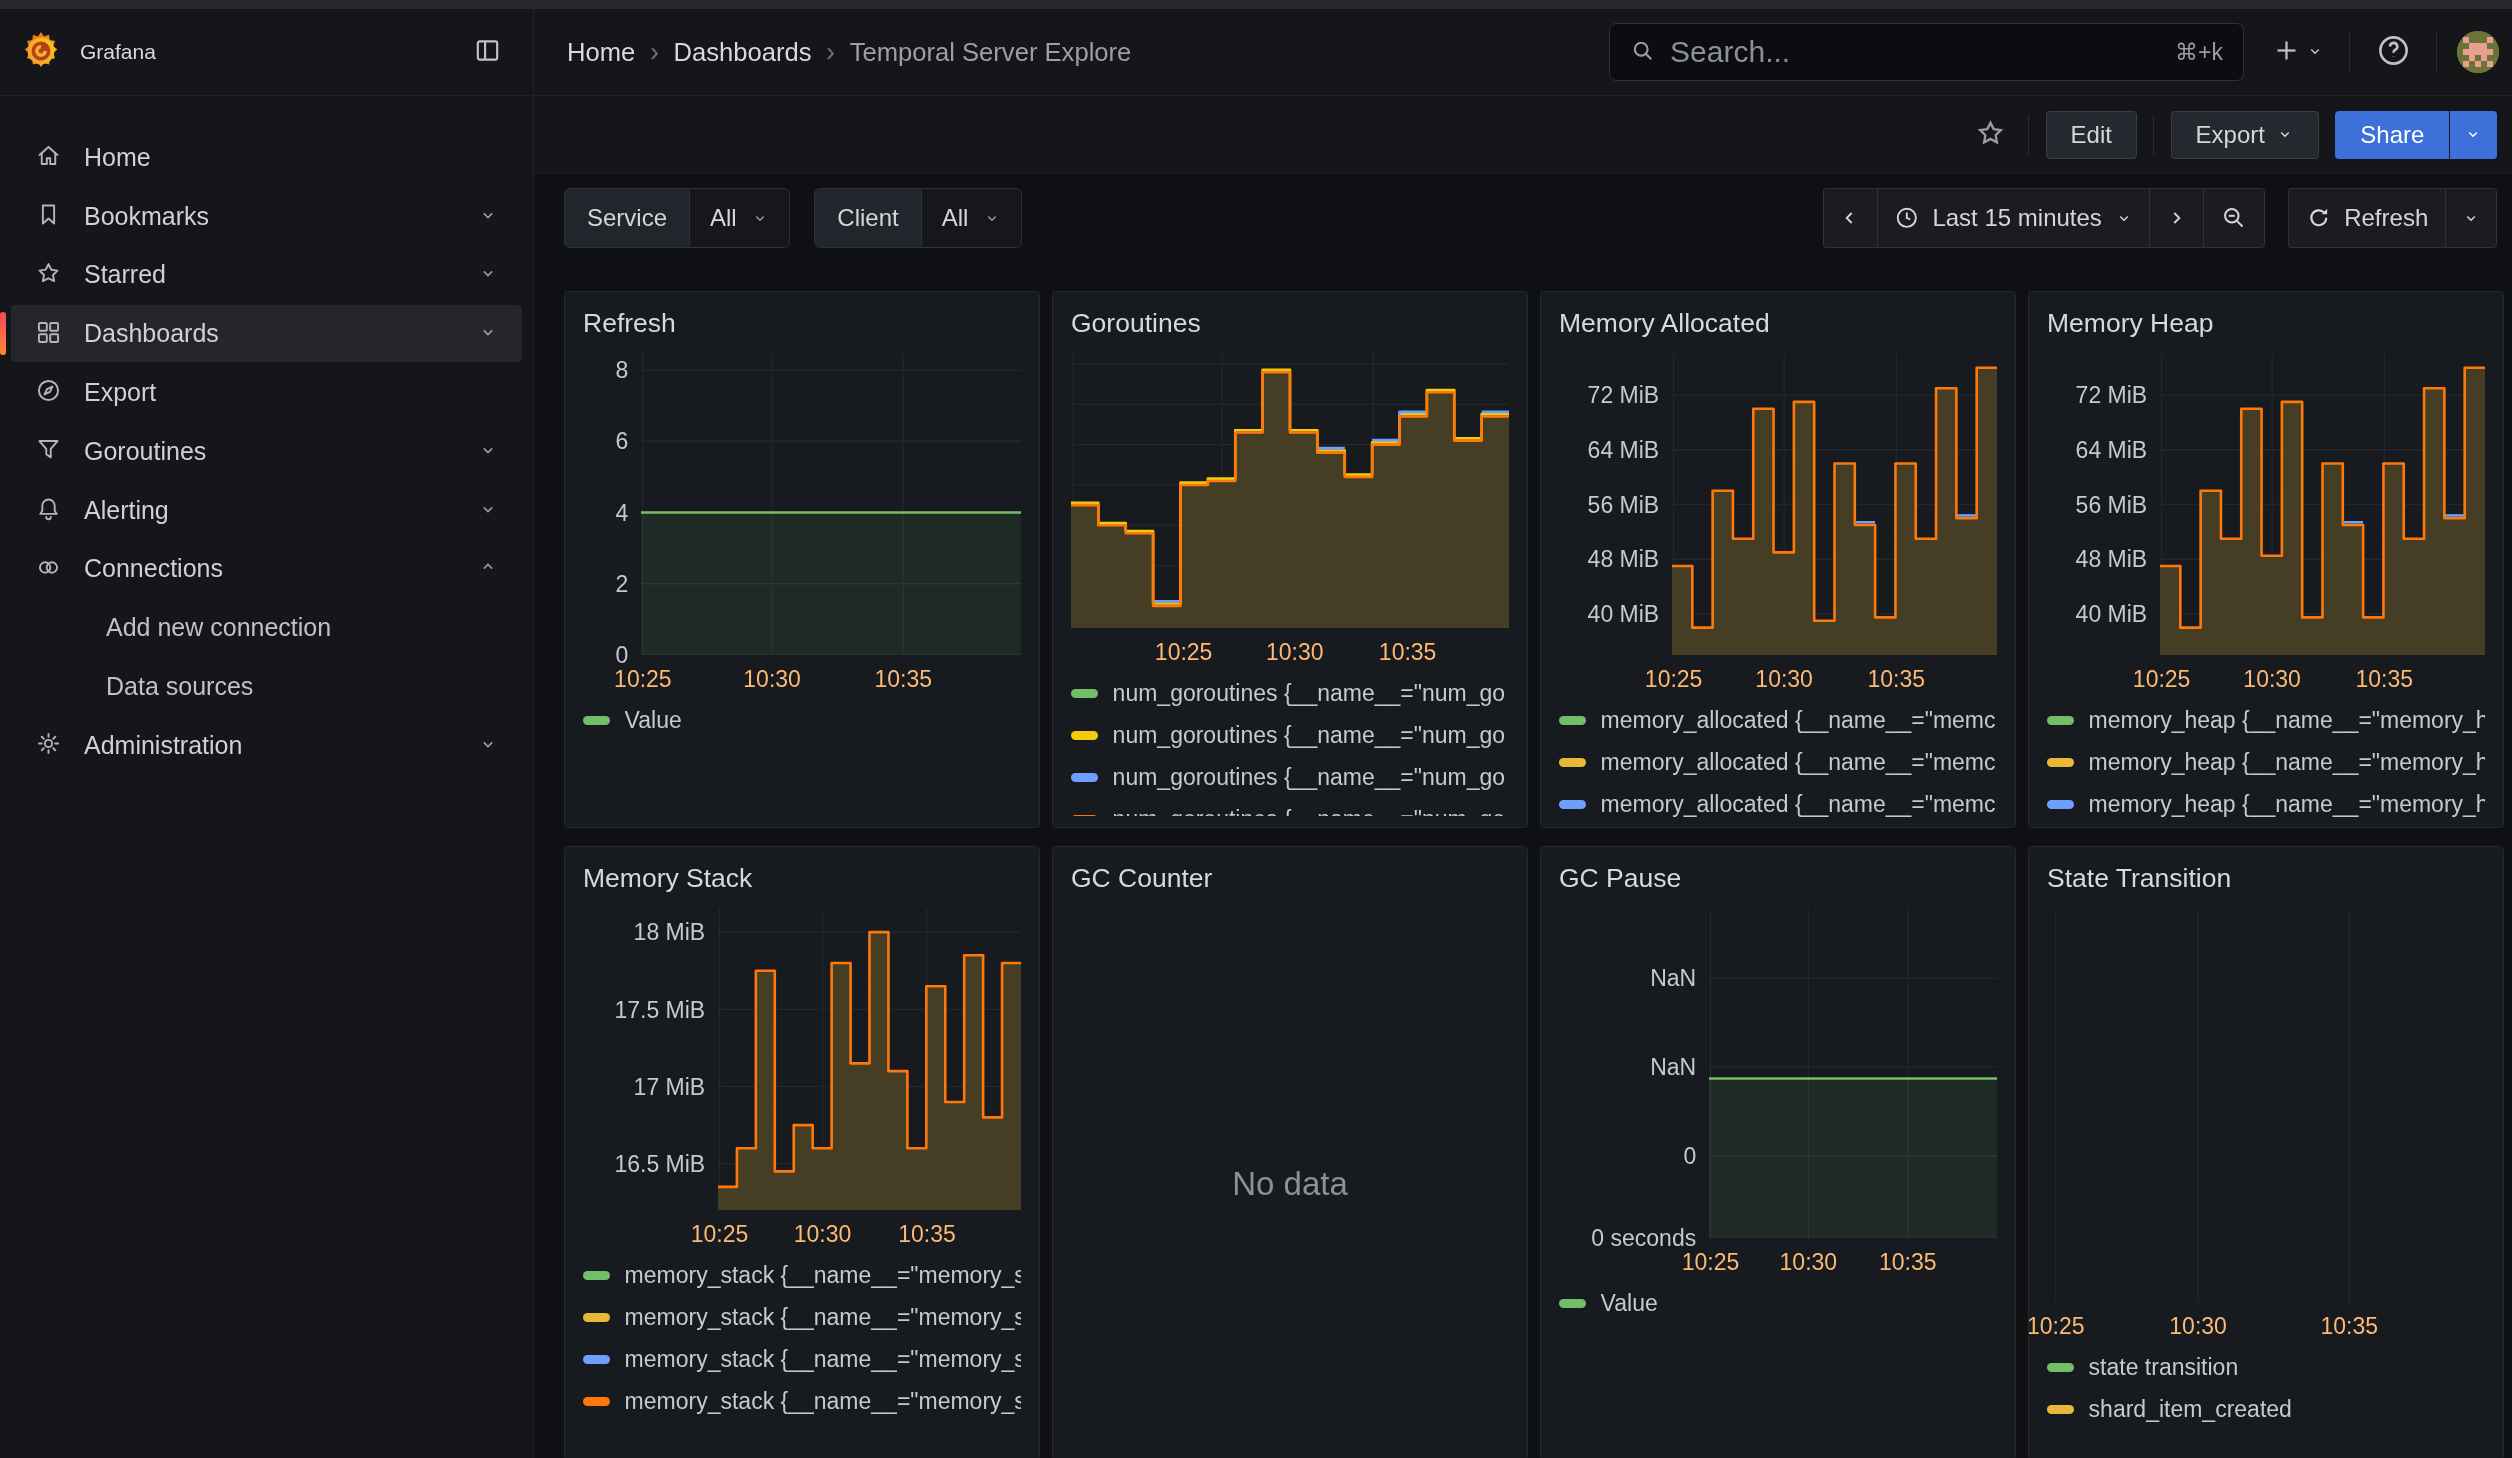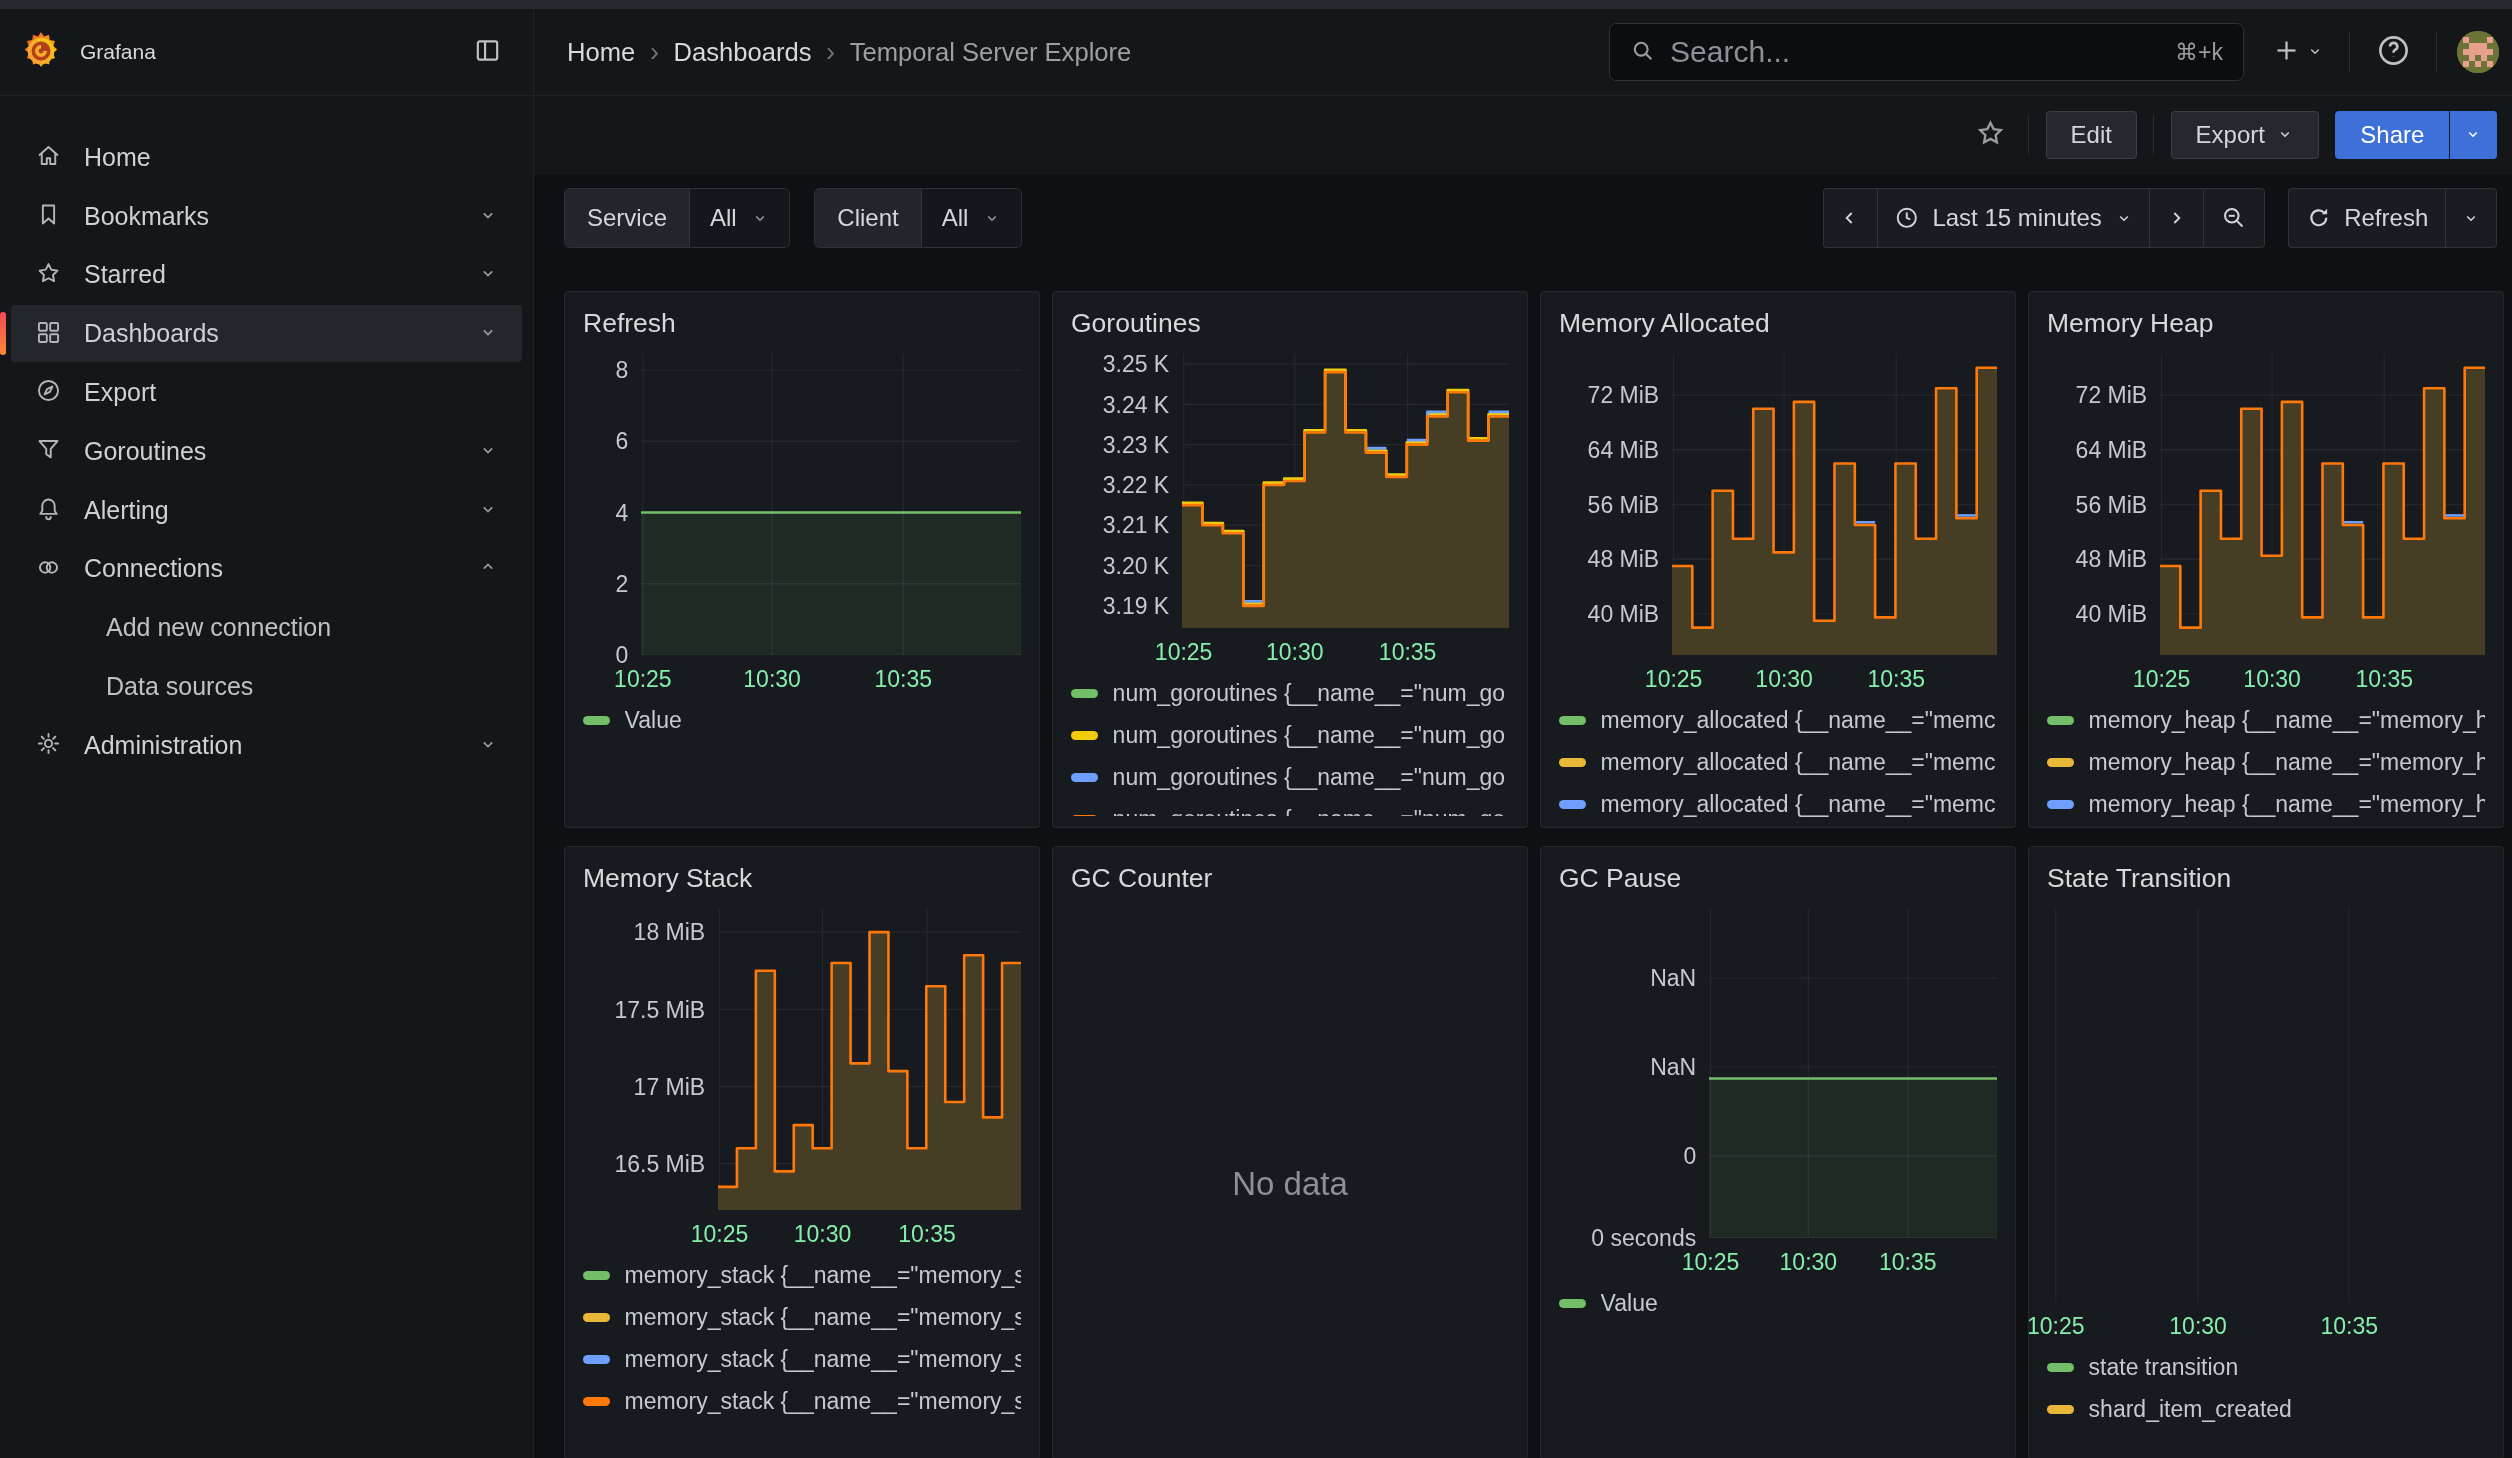--- a/index.html
+++ b/index.html
@@ -84,21 +84,21 @@
   .panel { background:#171a1e; border:0.9px solid #25282e; border-radius:3.7px; padding:14.6px 18px;
     overflow:hidden; position:relative; }
   .ptitle { font-size:26.5px; font-weight:500; color:#d8d9dd; height:33px; line-height:33px; cursor:pointer; }
   .chart-wrap { display:flex; margin-top:14.6px; }
   .yaxis { position:relative; }
   .yaxis span { position:absolute; right:12.8px; transform:translateY(-50%); font-size:23px;
     color:#c8c9ce; white-space:nowrap; }
   .plot { flex:1; position:relative; }
   .plot svg { position:absolute; inset:0; width:100%; height:100%; }
   .xaxis { position:relative; height:33px; margin-top:5.5px; }
-  .xaxis span { position:absolute; top:5.5px; transform:translateX(-50%); font-size:23px; color:#86efac;
+  .xaxis span { position:absolute; top:5.5px; transform:translateX(-50%); font-size:23px; color:#fdba74;
     white-space:nowrap; }
   .legend { overflow:hidden; margin-top:5.5px; }
   .lrow { display:flex; align-items:center; gap:14.6px; height:42px; cursor:pointer; }
   .pill { width:27px; height:9px; border-radius:4.6px; flex:0 0 auto; }
   .ltext { font-size:23px; color:#c8c9ce; white-space:nowrap; overflow:hidden; }
   .nodata { position:absolute; left:0; right:0; top:52%; text-align:center; font-size:33px;
     color:#8e9096; }
 </style>
 </head>
 <body>
@@ -423,29 +423,20 @@
         <div class="legend">
           <div class="lrow">
             <span class="pill" style="background: rgb(115, 191, 105);"></span>
             <span class="ltext">Value</span>
           </div>
         </div>
       </section>
       <section class="panel">
         <div class="ptitle">Goroutines</div>
         <div class="chart-wrap">
-          <div class="yaxis" style="width: 111px; height: 274px;">
-            <span style="top: 3.67647%;">3.25 K</span>
-            <span style="top: 18.3824%;">3.24 K</span>
-            <span style="top: 33.0882%;">3.23 K</span>
-            <span style="top: 47.7941%;">3.22 K</span>
-            <span style="top: 62.5%;">3.21 K</span>
-            <span style="top: 77.2059%;">3.20 K</span>
-            <span style="top: 91.9118%;">3.19 K</span>
-          </div>
           <div class="plot" style="height: 274px;">
             <svg viewBox="0 0 1000 1000" preserveAspectRatio="none">
               <line x1="0" x2="1000" y1="36.764705882352125" y2="36.764705882352125" stroke="#24272d" stroke-width="1.3" vector-effect="non-scaling-stroke"></line>
               <line x1="0" x2="1000" y1="183.8235294117606" y2="183.8235294117606" stroke="#24272d" stroke-width="1.3" vector-effect="non-scaling-stroke"></line>
               <line x1="0" x2="1000" y1="330.8823529411756" y2="330.8823529411756" stroke="#24272d" stroke-width="1.3" vector-effect="non-scaling-stroke"></line>
               <line x1="0" x2="1000" y1="477.94117647058414" y2="477.94117647058414" stroke="#24272d" stroke-width="1.3" vector-effect="non-scaling-stroke"></line>
               <line x1="0" x2="1000" y1="624.9999999999992" y2="624.9999999999992" stroke="#24272d" stroke-width="1.3" vector-effect="non-scaling-stroke"></line>
               <line x1="0" x2="1000" y1="772.0588235294077" y2="772.0588235294077" stroke="#24272d" stroke-width="1.3" vector-effect="non-scaling-stroke"></line>
               <line x1="0" x2="1000" y1="919.1176470588227" y2="919.1176470588227" stroke="#24272d" stroke-width="1.3" vector-effect="non-scaling-stroke"></line>
               <line x1="5" x2="5" y1="0" y2="1000" stroke="#24272d" stroke-width="1.3" vector-effect="non-scaling-stroke"></line>

